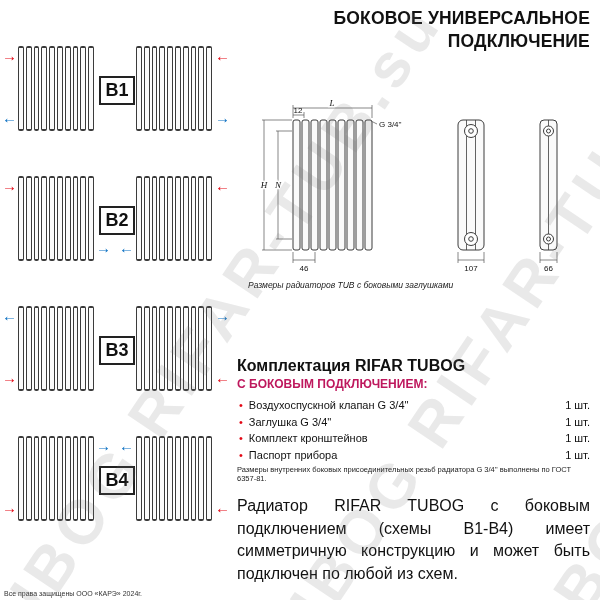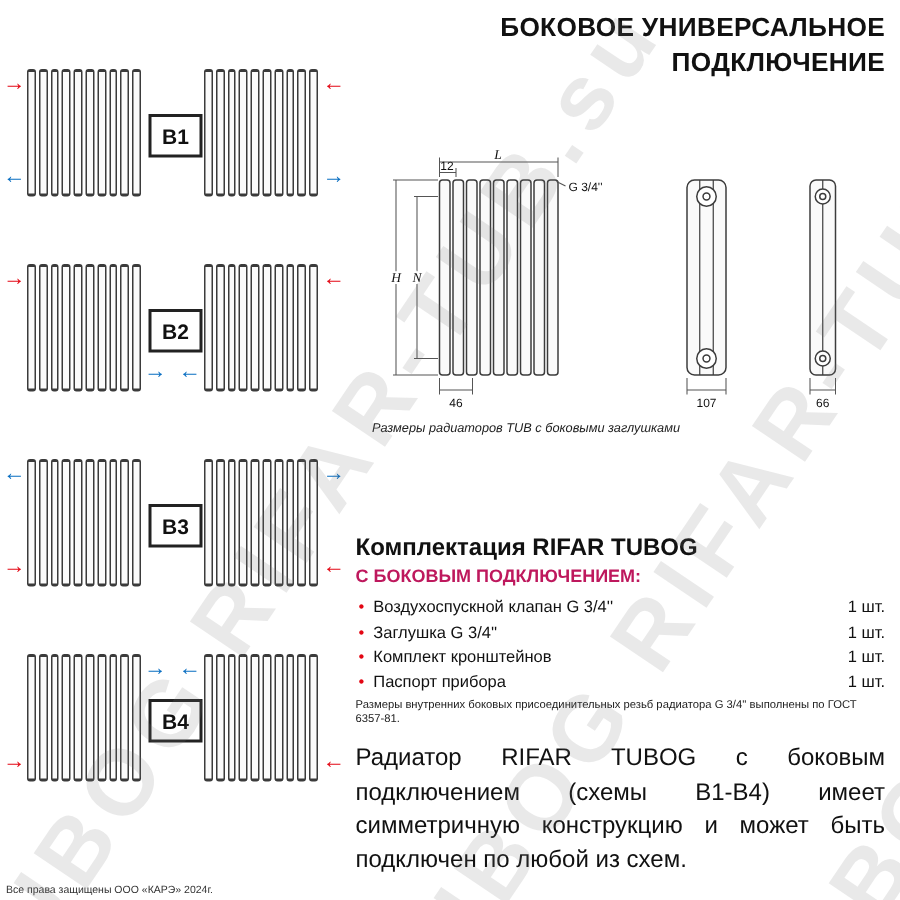--- a/index.html
+++ b/index.html
@@ -21,21 +21,21 @@
   
   .schemes{position:absolute;left:0;top:46px;width:232px;z-index:2;}
   .scheme-row{position:relative;height:85px;margin-bottom:45px;}
   .radiator{position:absolute;top:0;height:85px;width:76px;display:flex;gap:2px;}
   .radiator.pos-left{left:18px;}
   .radiator.pos-right{left:136px;}
   .tube{flex:1;border:1px solid #3b3b3b;border-top-width:2px;border-bottom-width:2px;
         border-radius:2px;background:#fbfbfb;}
   .scheme-label{position:absolute;left:99px;top:30px;width:32px;height:25px;
         border:2px solid #222;background:#fff;display:flex;align-items:center;
-        justify-content:center;font-weight:bold;font-size:14px;}
+        justify-content:center;font-weight:bold;font-size:18px;}
   .flow-arrow{position:absolute;font-size:15px;font-weight:bold;line-height:1;width:14px;text-align:center;}
 
   
   .drawing{position:absolute;left:248px;top:100px;width:345px;z-index:2;}
   .drawing svg{display:block;}
   .dim-text{font-family:"Liberation Sans",sans-serif;font-size:8px;fill:#111;}
   .dim-letter{font-family:"Liberation Serif",serif;font-style:italic;font-size:9px;fill:#111;
         stroke:#fff;stroke-width:2.5px;paint-order:stroke;}
   .caption{margin-top:5px;font-size:8.5px;color:#222;font-style:italic;}
 

